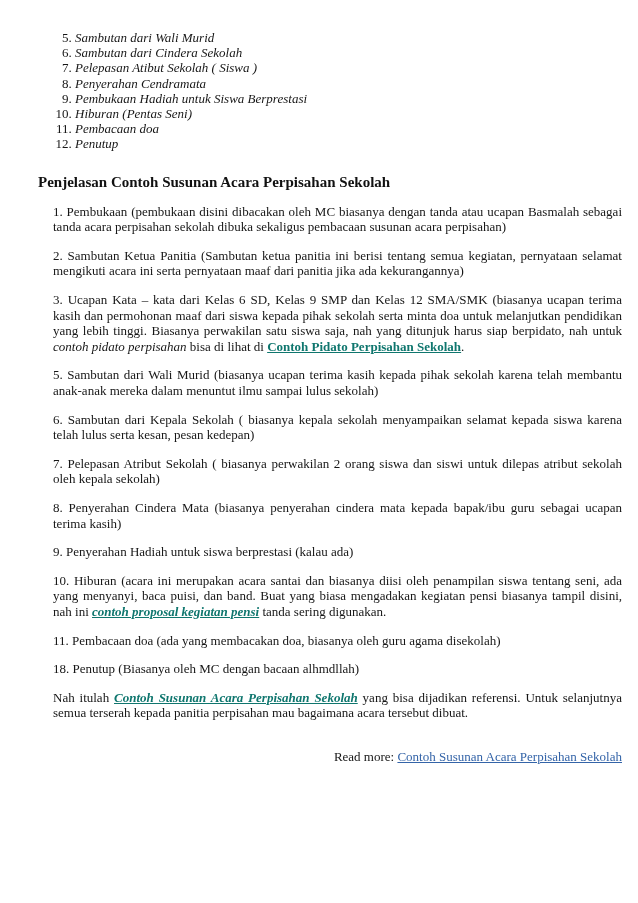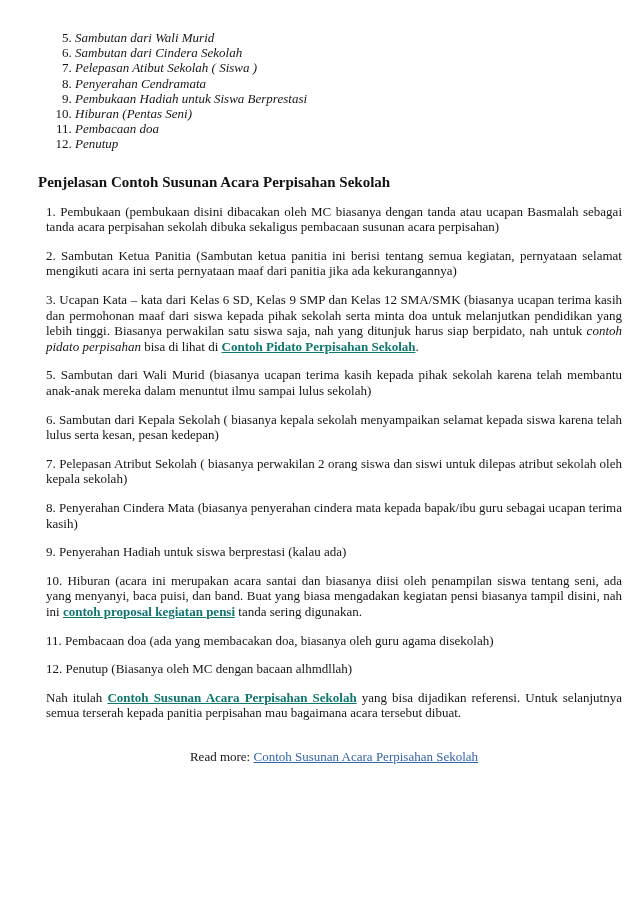--- a/index.html
+++ b/index.html
@@ -22,32 +22,32 @@
 
   .heading {
     font-size: 15px; font-weight: bold;
     margin: 21px 0 0 0; line-height: 18px;
     color: #111111;
   }
 
   .para {
     font-size: 13px; line-height: 15.6px;
     text-align: justify;
-    margin: 13px 0 0 8px;
+    margin: 13px 0 0 15px;
   }
-  .readmore { margin-top: 28px; text-align: center; }
+  .readmore { margin-top: 28px; text-align: right; }
 
   .em { font-style: italic; }
   a.link {
     color: #0f766e;
     text-decoration: underline;
     cursor: pointer;
   }
   a.link.bold { font-weight: bold; }
-  a.link.bold-italic { font-weight: bold; }
+  a.link.bold-italic { font-weight: bold; font-style: italic; }
   a.link.plainblue { color: #3464a8; }
 </style>
 </head>
 <body>
 
 <div class="page">
 
   <ol class="agenda" start="5">
     <li>Sambutan dari Wali Murid</li>
     <li>Sambutan dari Cindera Sekolah</li>
@@ -75,19 +75,19 @@
   <p class="para">7. Pelepasan Atribut Sekolah ( biasanya perwakilan 2 orang siswa dan siswi untuk dilepas atribut sekolah oleh kepala sekolah)</p>
 
   <p class="para">8. Penyerahan Cindera Mata (biasanya penyerahan cindera mata kepada bapak/ibu guru sebagai ucapan terima kasih)</p>
 
   <p class="para">9. Penyerahan Hadiah untuk siswa berprestasi (kalau ada)</p>
 
   <p class="para"><span>10. Hiburan (acara ini merupakan acara santai dan biasanya diisi oleh penampilan siswa tentang seni, ada yang menyanyi, baca puisi, dan band. Buat yang biasa mengadakan kegiatan pensi biasanya tampil disini, nah ini </span><a class="link bold-italic">contoh proposal kegiatan pensi</a><span> tanda sering digunakan.</span></p>
 
   <p class="para">11. Pembacaan doa (ada yang membacakan doa, biasanya oleh guru agama disekolah)</p>
 
-  <p class="para">12. Penutup (Biasanya oleh MC dengan bacaan alhmdllah)</p>
+  <p class="para">18. Penutup (Biasanya oleh MC dengan bacaan alhmdllah)</p>
 
   <p class="para"><span>Nah itulah </span><a class="link bold-italic">Contoh Susunan Acara Perpisahan Sekolah</a><span> yang bisa dijadikan referensi. Untuk selanjutnya semua terserah kepada panitia perpisahan mau bagaimana acara tersebut dibuat.</span></p>
 
   <p class="para readmore"><span>Read more: </span><a class="link plainblue">Contoh Susunan Acara Perpisahan Sekolah</a></p>
 
 </div>
 
 </body></html>

